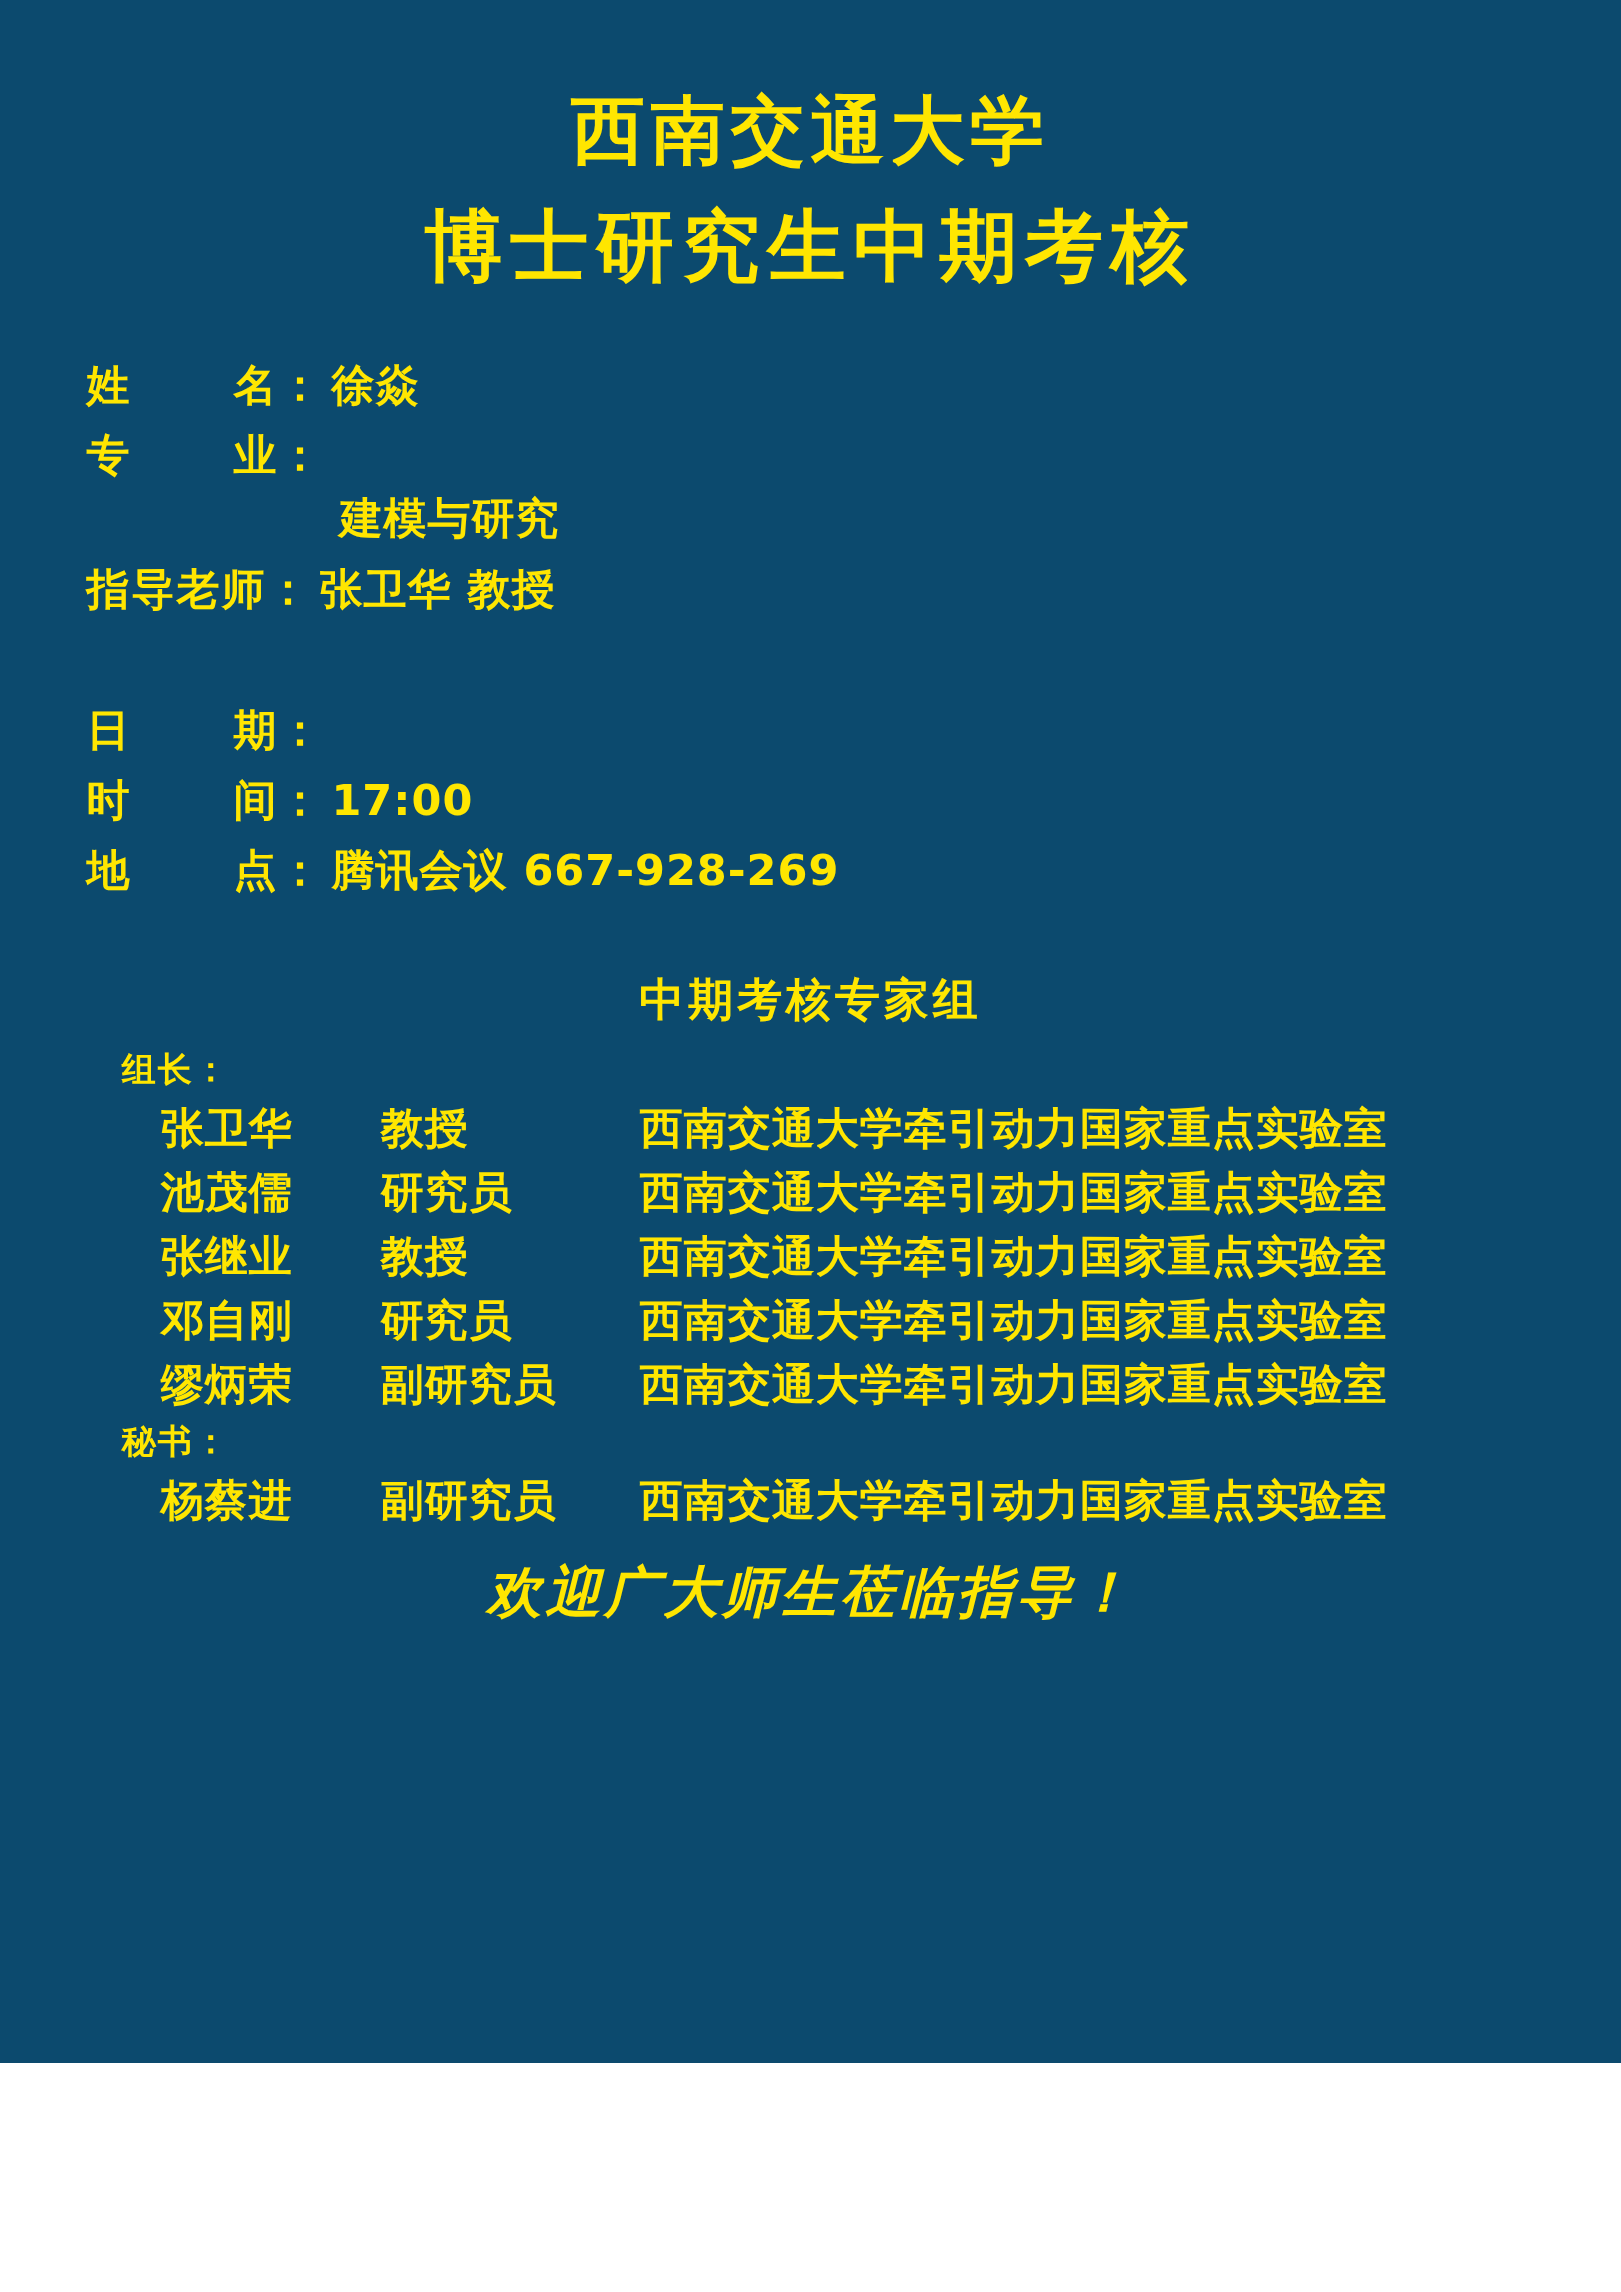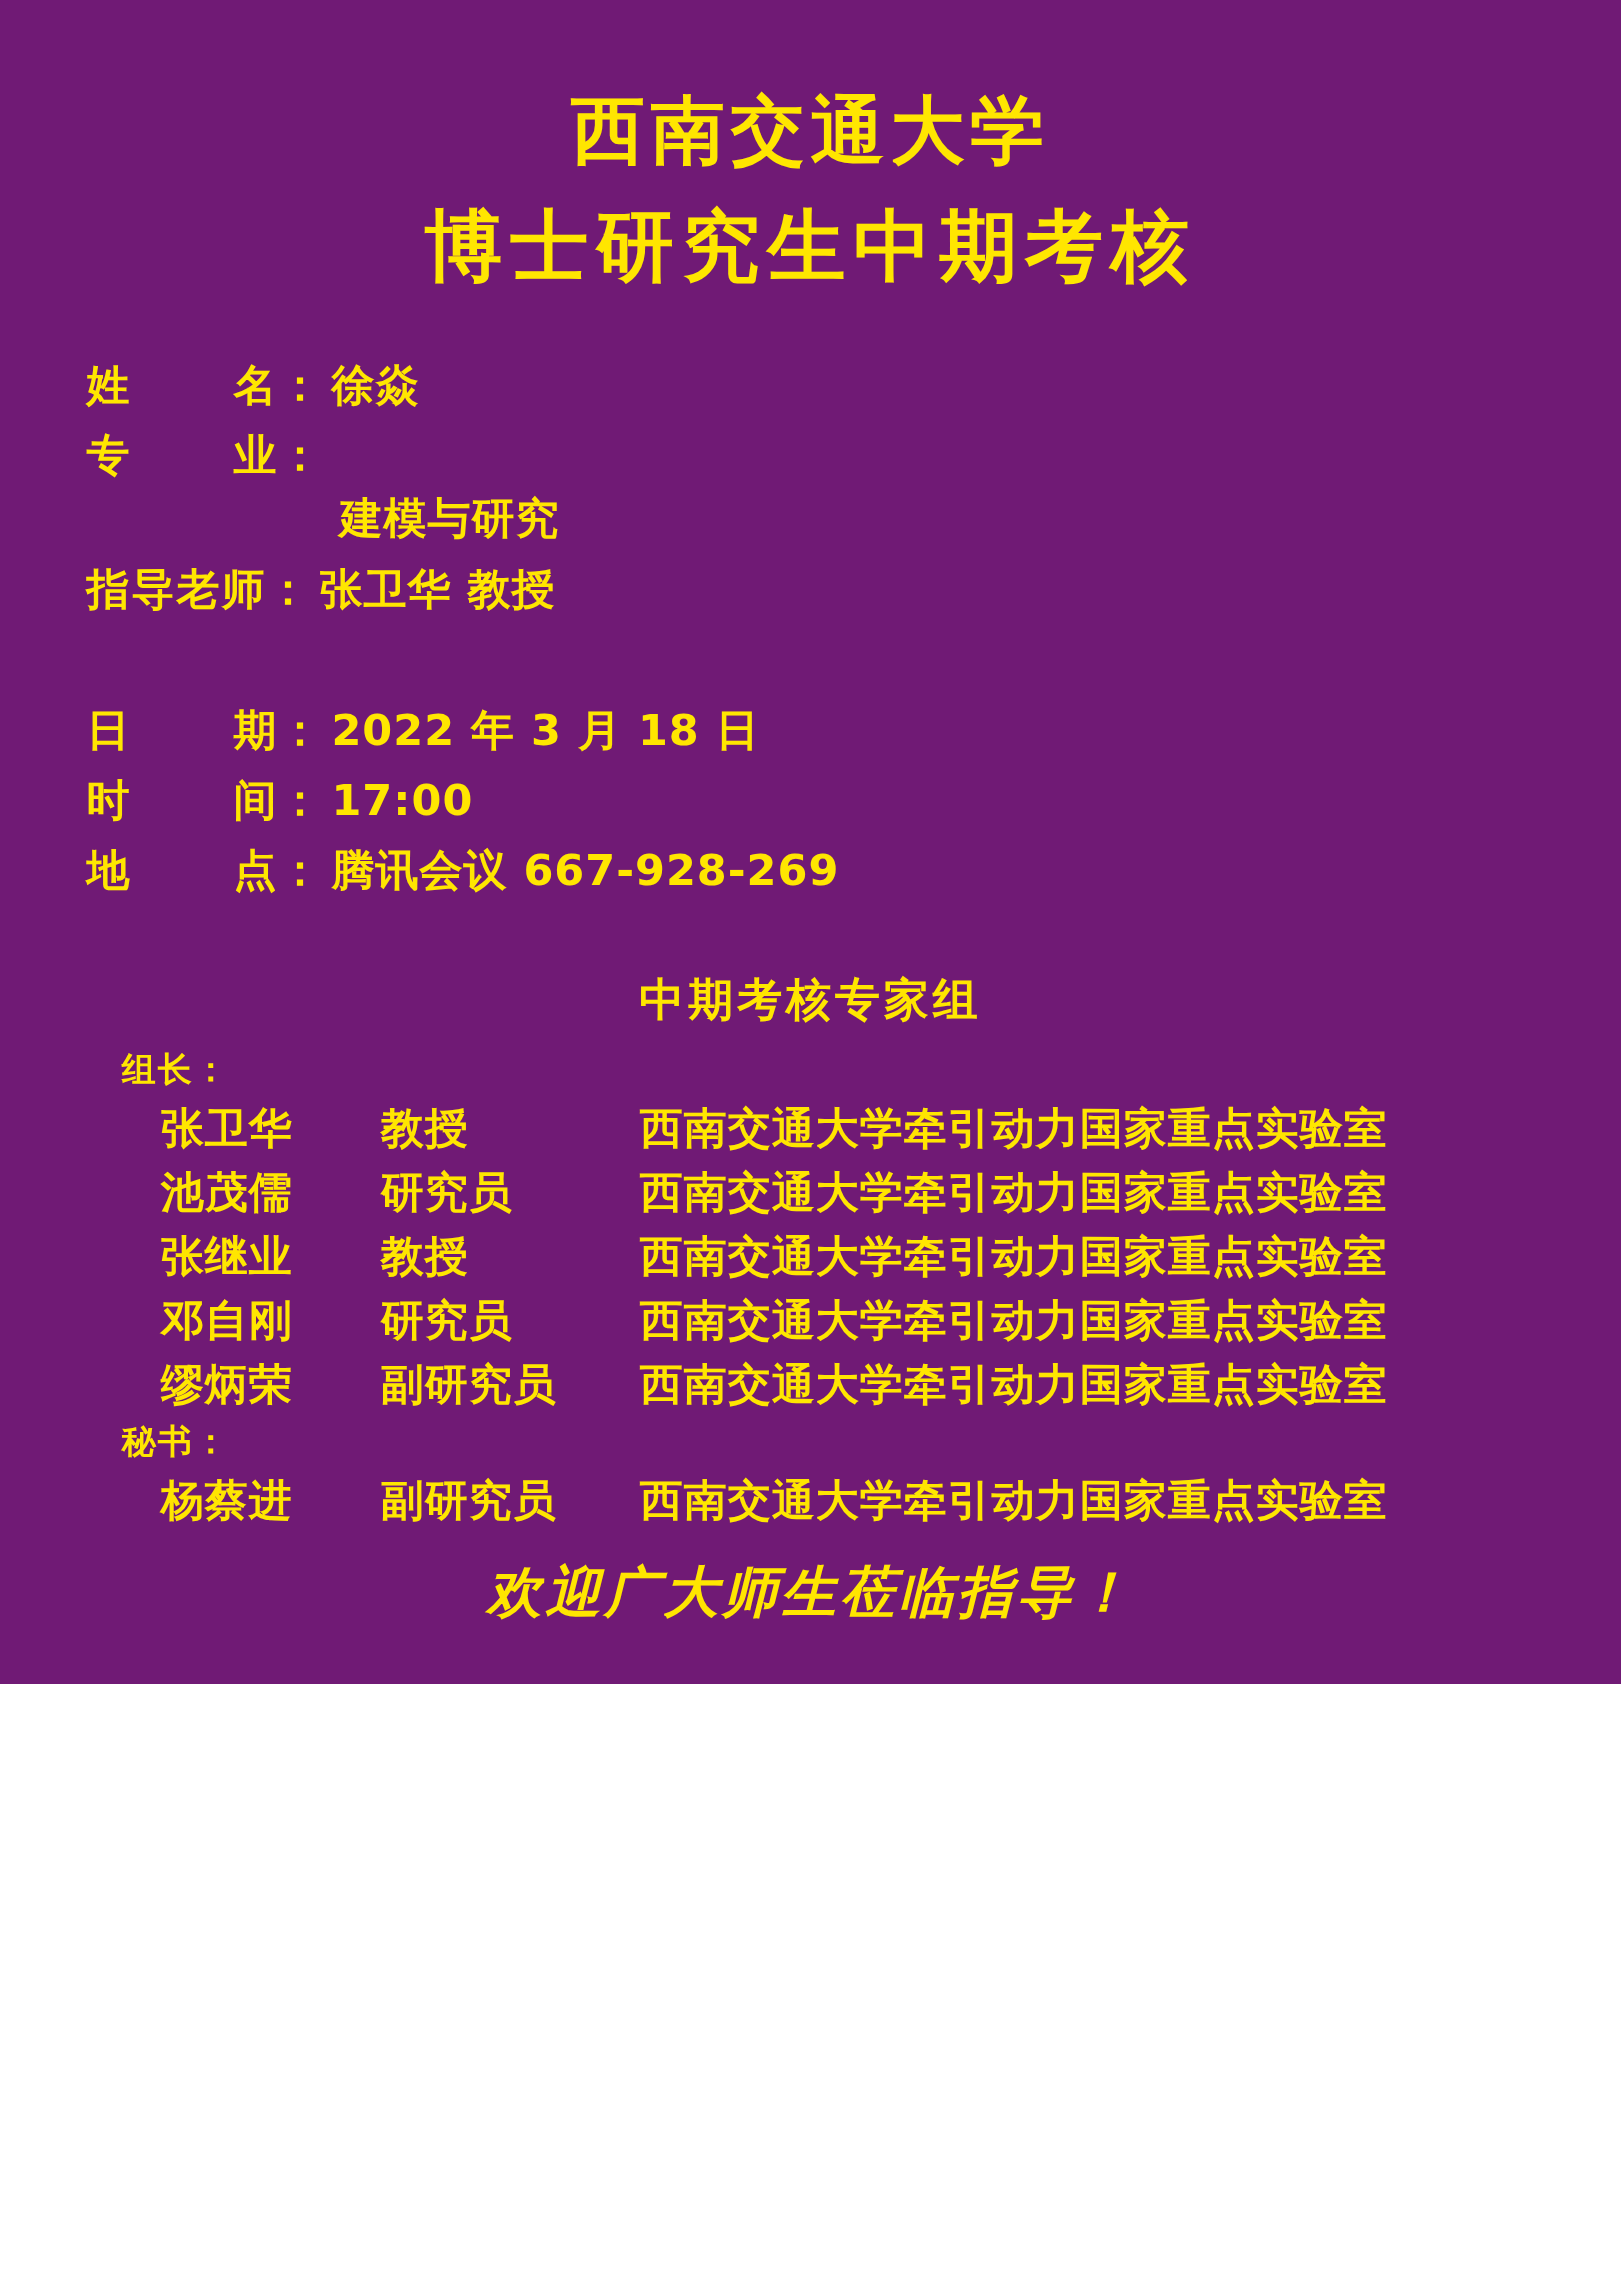--- a/index.html
+++ b/index.html
@@ -6,22 +6,22 @@
     margin: 0;
     padding: 0;
     background: #ffffff;
   }
   body {
     font-family: "DejaVu Sans", "Liberation Sans", sans-serif;
   }
   .poster {
     position: relative;
     width: 1621px;
-    height: 1684px;
-    background: #701a75;
+    height: 2063px;
+    background: #0c4a6e;
     box-sizing: border-box;
     padding: 59px 69px 0 69px;
     overflow: hidden;
     color: #ffe600;
   }
   .title-block {
     text-align: center;
     margin-top: 21.6px;
   }
   .title-line {
@@ -148,21 +148,20 @@
 
     <div class="info-row">
       <span class="info-label">指导老师：</span>
       <span class="info-value">张卫华  教授</span>
     </div>
 
     <div class="gap"></div>
 
     <div class="info-row">
       <span class="info-label">日      期：</span>
-      <span class="info-value">2022 年 3 月 18 日</span>
     </div>
 
     <div class="info-row">
       <span class="info-label">时      间：</span>
       <span class="info-value">17:00</span>
     </div>
 
     <div class="info-row">
       <span class="info-label">地      点：</span>
       <span class="info-value">腾讯会议  667-928-269</span>

